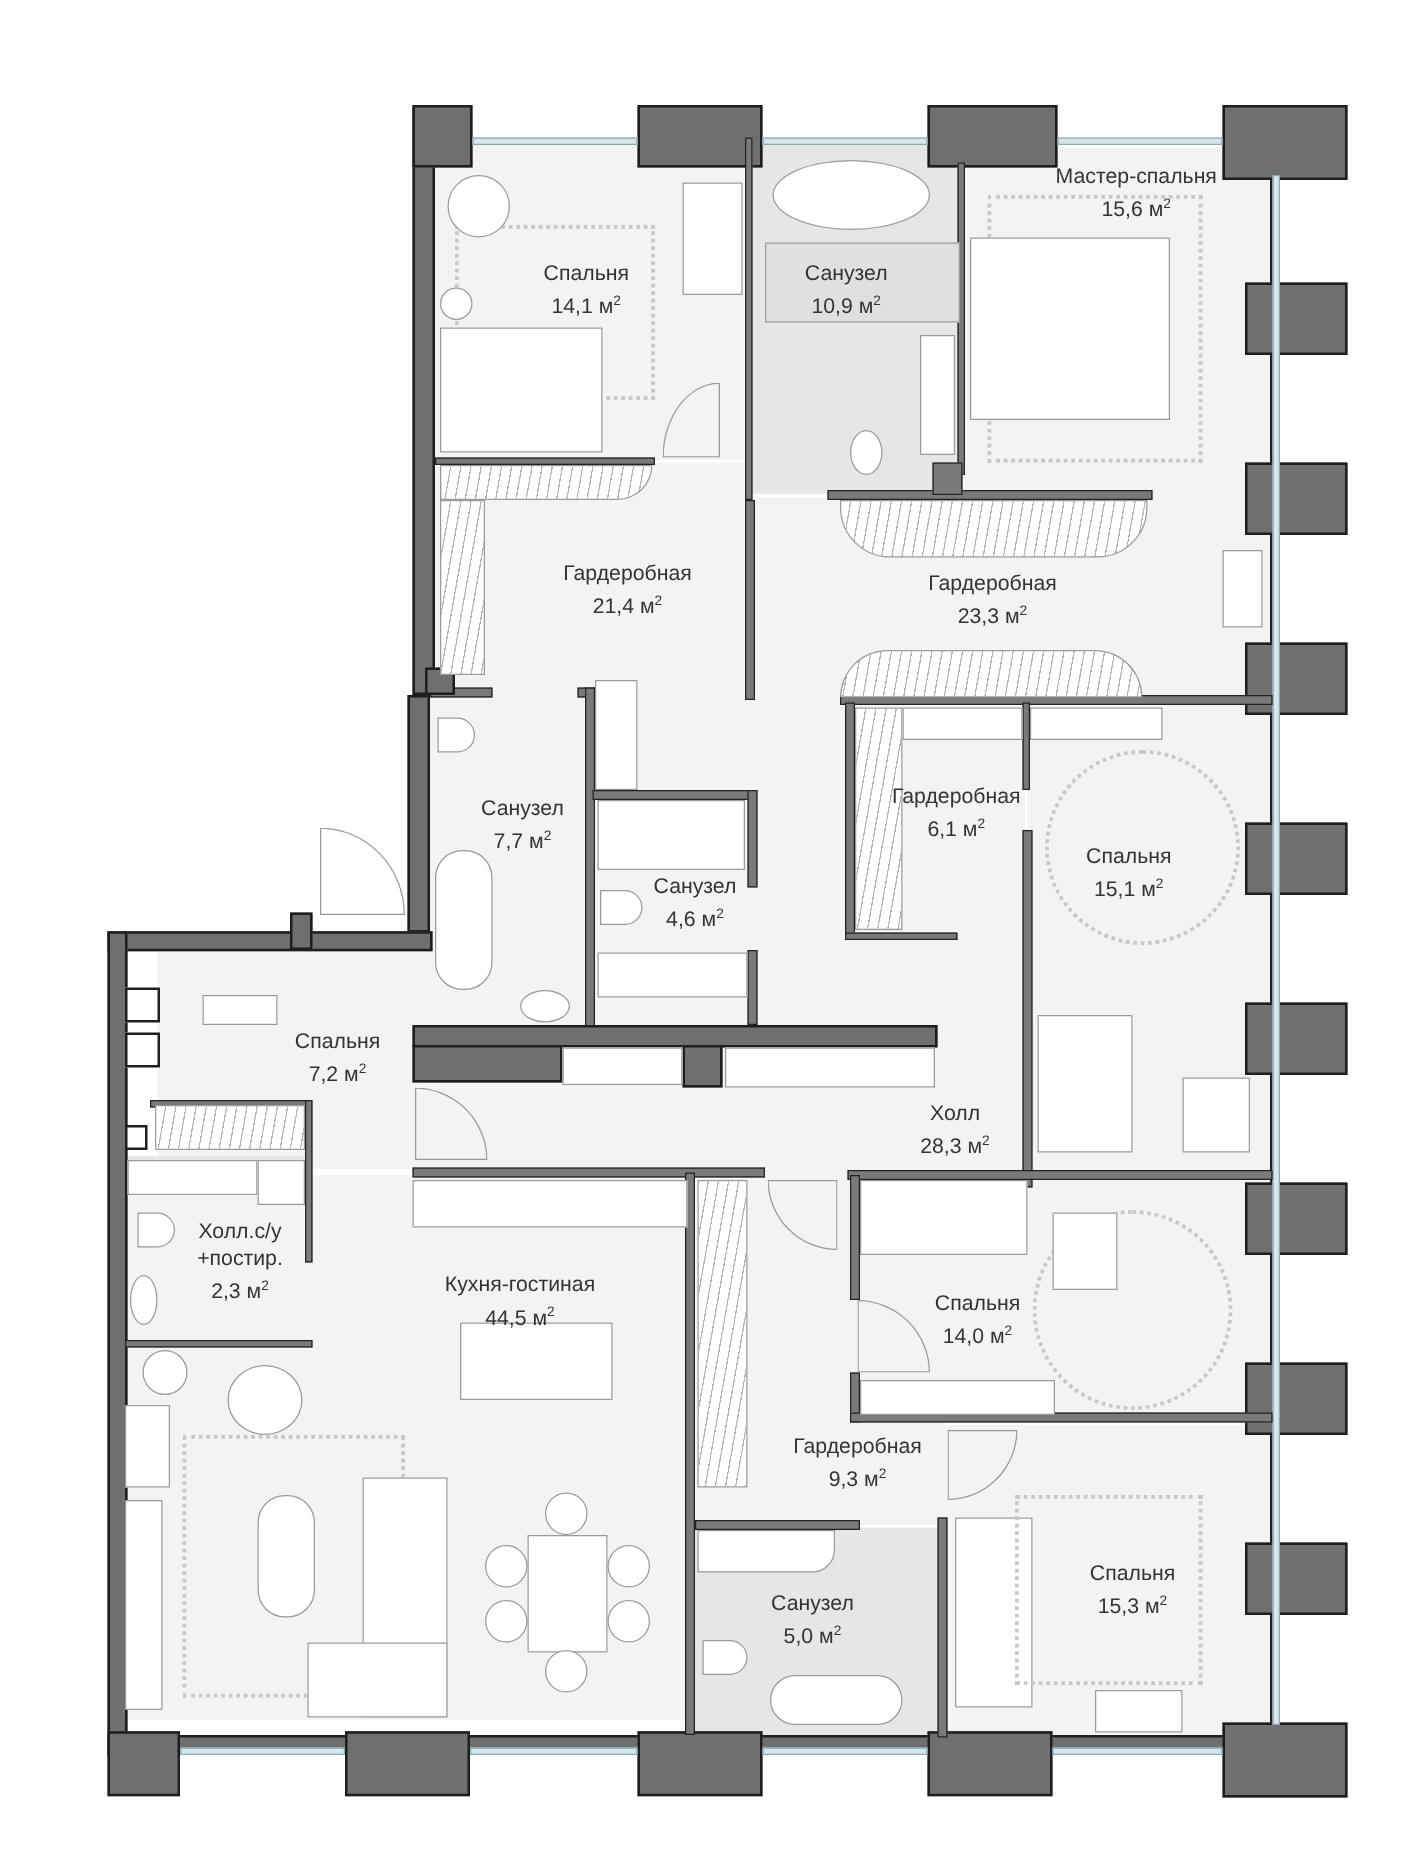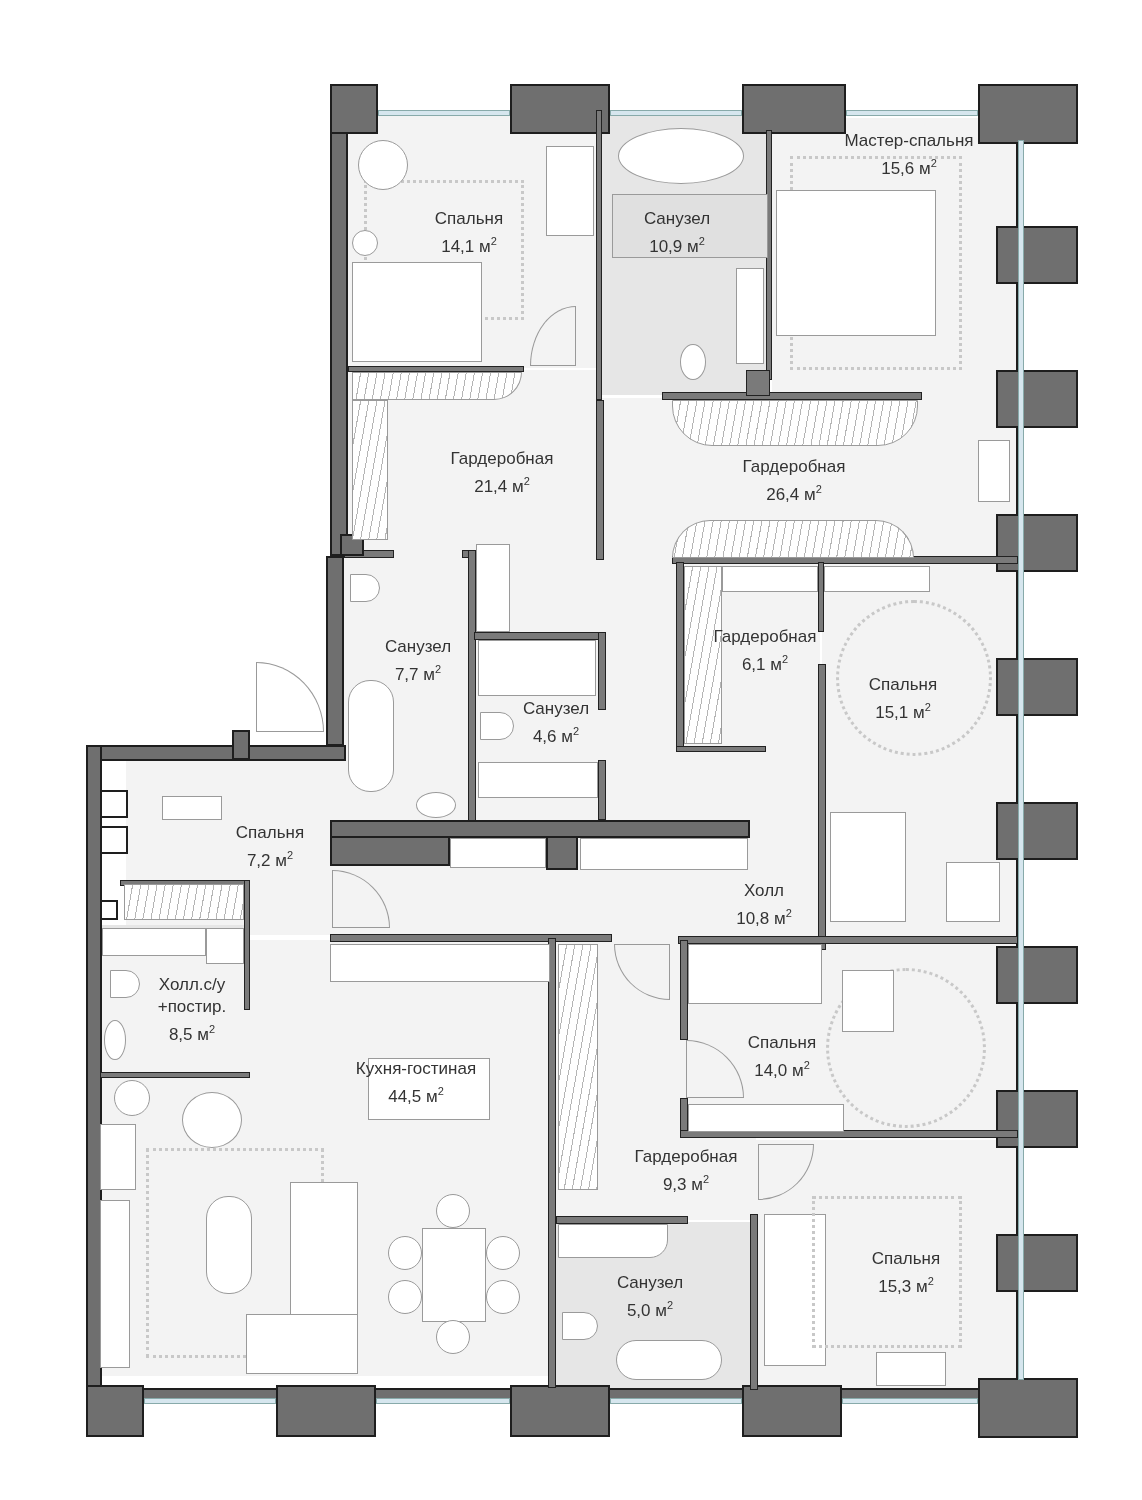--- a/index.html
+++ b/index.html
@@ -214,21 +214,21 @@
   <div class="label" style="left:909px;top:130px;">
     <div>Мастер-спальня</div>
     <div class="area"><span>15,6</span> <span>м</span><sup>2</sup></div>
   </div>
   <div class="label" style="left:502px;top:448px;">
     <div>Гардеробная</div>
     <div class="area"><span>21,4</span> <span>м</span><sup>2</sup></div>
   </div>
   <div class="label" style="left:794px;top:456px;">
     <div>Гардеробная</div>
-    <div class="area"><span>26,4</span> <span>м</span><sup>2</sup></div>
+    <div class="area"><span>23,3</span> <span>м</span><sup>2</sup></div>
   </div>
   <div class="label" style="left:418px;top:636px;">
     <div>Санузел</div>
     <div class="area"><span>7,7</span> <span>м</span><sup>2</sup></div>
   </div>
   <div class="label" style="left:556px;top:698px;">
     <div>Санузел</div>
     <div class="area"><span>4,6</span> <span>м</span><sup>2</sup></div>
   </div>
   <div class="label" style="left:765px;top:626px;">
@@ -238,28 +238,28 @@
   <div class="label" style="left:903px;top:674px;">
     <div>Спальня</div>
     <div class="area"><span>15,1</span> <span>м</span><sup>2</sup></div>
   </div>
   <div class="label" style="left:270px;top:822px;">
     <div>Спальня</div>
     <div class="area"><span>7,2</span> <span>м</span><sup>2</sup></div>
   </div>
   <div class="label" style="left:764px;top:880px;">
     <div>Холл</div>
-    <div class="area"><span>10,8</span> <span>м</span><sup>2</sup></div>
+    <div class="area"><span>28,3</span> <span>м</span><sup>2</sup></div>
   </div>
   <div class="label" style="left:192px;top:974px;">
     <div>Холл.с/у</div>
     <div>+постир.</div>
-    <div class="area"><span>8,5</span> <span>м</span><sup>2</sup></div>
-  </div>
-  <div class="label" style="left:416px;top:1058px;">
+    <div class="area"><span>2,3</span> <span>м</span><sup>2</sup></div>
+  </div>
+  <div class="label" style="left:416px;top:1017px;">
     <div>Кухня-гостиная</div>
     <div class="area"><span>44,5</span> <span>м</span><sup>2</sup></div>
   </div>
   <div class="label" style="left:782px;top:1032px;">
     <div>Спальня</div>
     <div class="area"><span>14,0</span> <span>м</span><sup>2</sup></div>
   </div>
   <div class="label" style="left:686px;top:1146px;">
     <div>Гардеробная</div>
     <div class="area"><span>9,3</span> <span>м</span><sup>2</sup></div>

